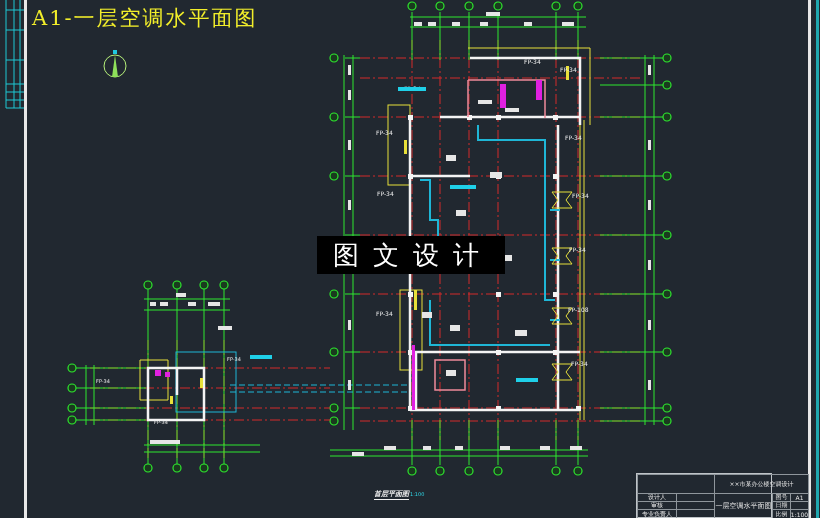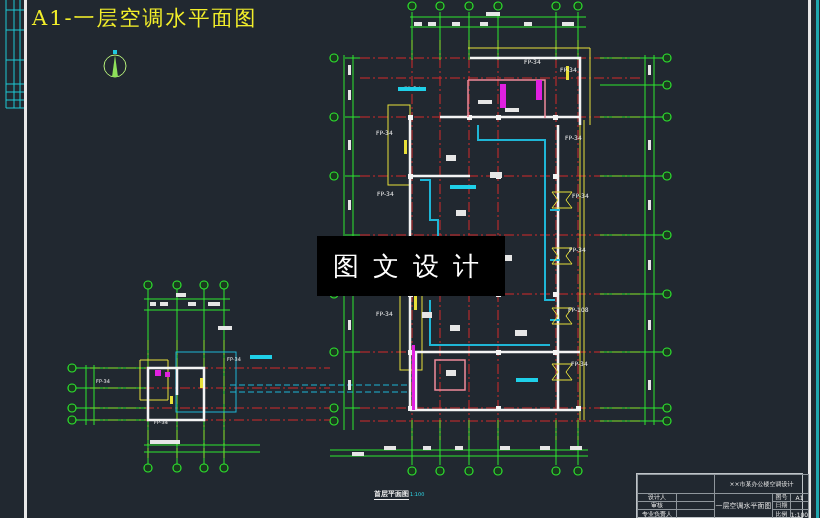--- a/index.html
+++ b/index.html
@@ -3,24 +3,24 @@
 <meta charset="utf-8">
 <style>
   html,body{margin:0;padding:0;}
   body{width:820px;height:518px;background:#212830;position:relative;overflow:hidden;font-family:"DejaVu Sans",sans-serif;}
   .abs{position:absolute;}
   #title{left:32px;top:4px;color:#f2ee2a;font-family:"DejaVu Serif",serif;font-weight:normal;font-size:21px;letter-spacing:2px;white-space:nowrap;}
   #left-strip{left:4px;top:0;width:22px;height:110px;}
   #border-left{left:24px;top:0;width:3px;height:518px;background:#e8e8e8;}
   #border-right{left:808px;top:0;width:3px;height:518px;background:#e8e8e8;}
   #border-right2{left:816px;top:0;width:3px;height:518px;background:#1fa8b0;}
-  #watermark{left:317px;top:236px;width:188px;height:60px;background:#000;color:#fff;font-family:"DejaVu Serif",serif;font-size:26px;letter-spacing:14px;display:flex;align-items:center;justify-content:center;padding-left:4px;box-sizing:border-box;}
-  #title-block{left:636px;top:473px;width:167px;height:45px;border:1px solid #bfc4c8;box-sizing:border-box;}
+  #watermark{left:317px;top:236px;width:188px;height:38px;background:#000;color:#fff;font-family:"DejaVu Serif",serif;font-size:26px;letter-spacing:14px;display:flex;align-items:center;justify-content:center;padding-left:4px;box-sizing:border-box;}
+  #title-block{left:636px;top:473px;width:136px;height:45px;border:1px solid #bfc4c8;box-sizing:border-box;}
   #title-block .cell{position:absolute;border:1px solid #8f969c;box-sizing:border-box;color:#e6e6e6;font-size:6px;display:flex;align-items:center;justify-content:center;white-space:nowrap;overflow:hidden;}
-  #plan-caption{left:374px;top:489px;color:#f0f0f0;font-size:7px;font-weight:bold;border-bottom:1px solid #f0f0f0;}
+  #plan-caption{left:374px;top:489px;color:#f0f0f0;font-size:7px;font-weight:bold;border-bottom:1px solid #f0f0f0;font-style:italic;}
   #plan-scale{left:410px;top:491px;color:#2fd8e8;font-size:5px;}
   svg{position:absolute;left:0;top:0;}
 </style>
 </head>
 <body>
 
 <div id="left-strip" class="abs">
   <svg width="22" height="110">
     <g stroke="#1fc8d4" stroke-width="1" fill="none">
       <line x1="2" y1="0" x2="2" y2="108"></line>

